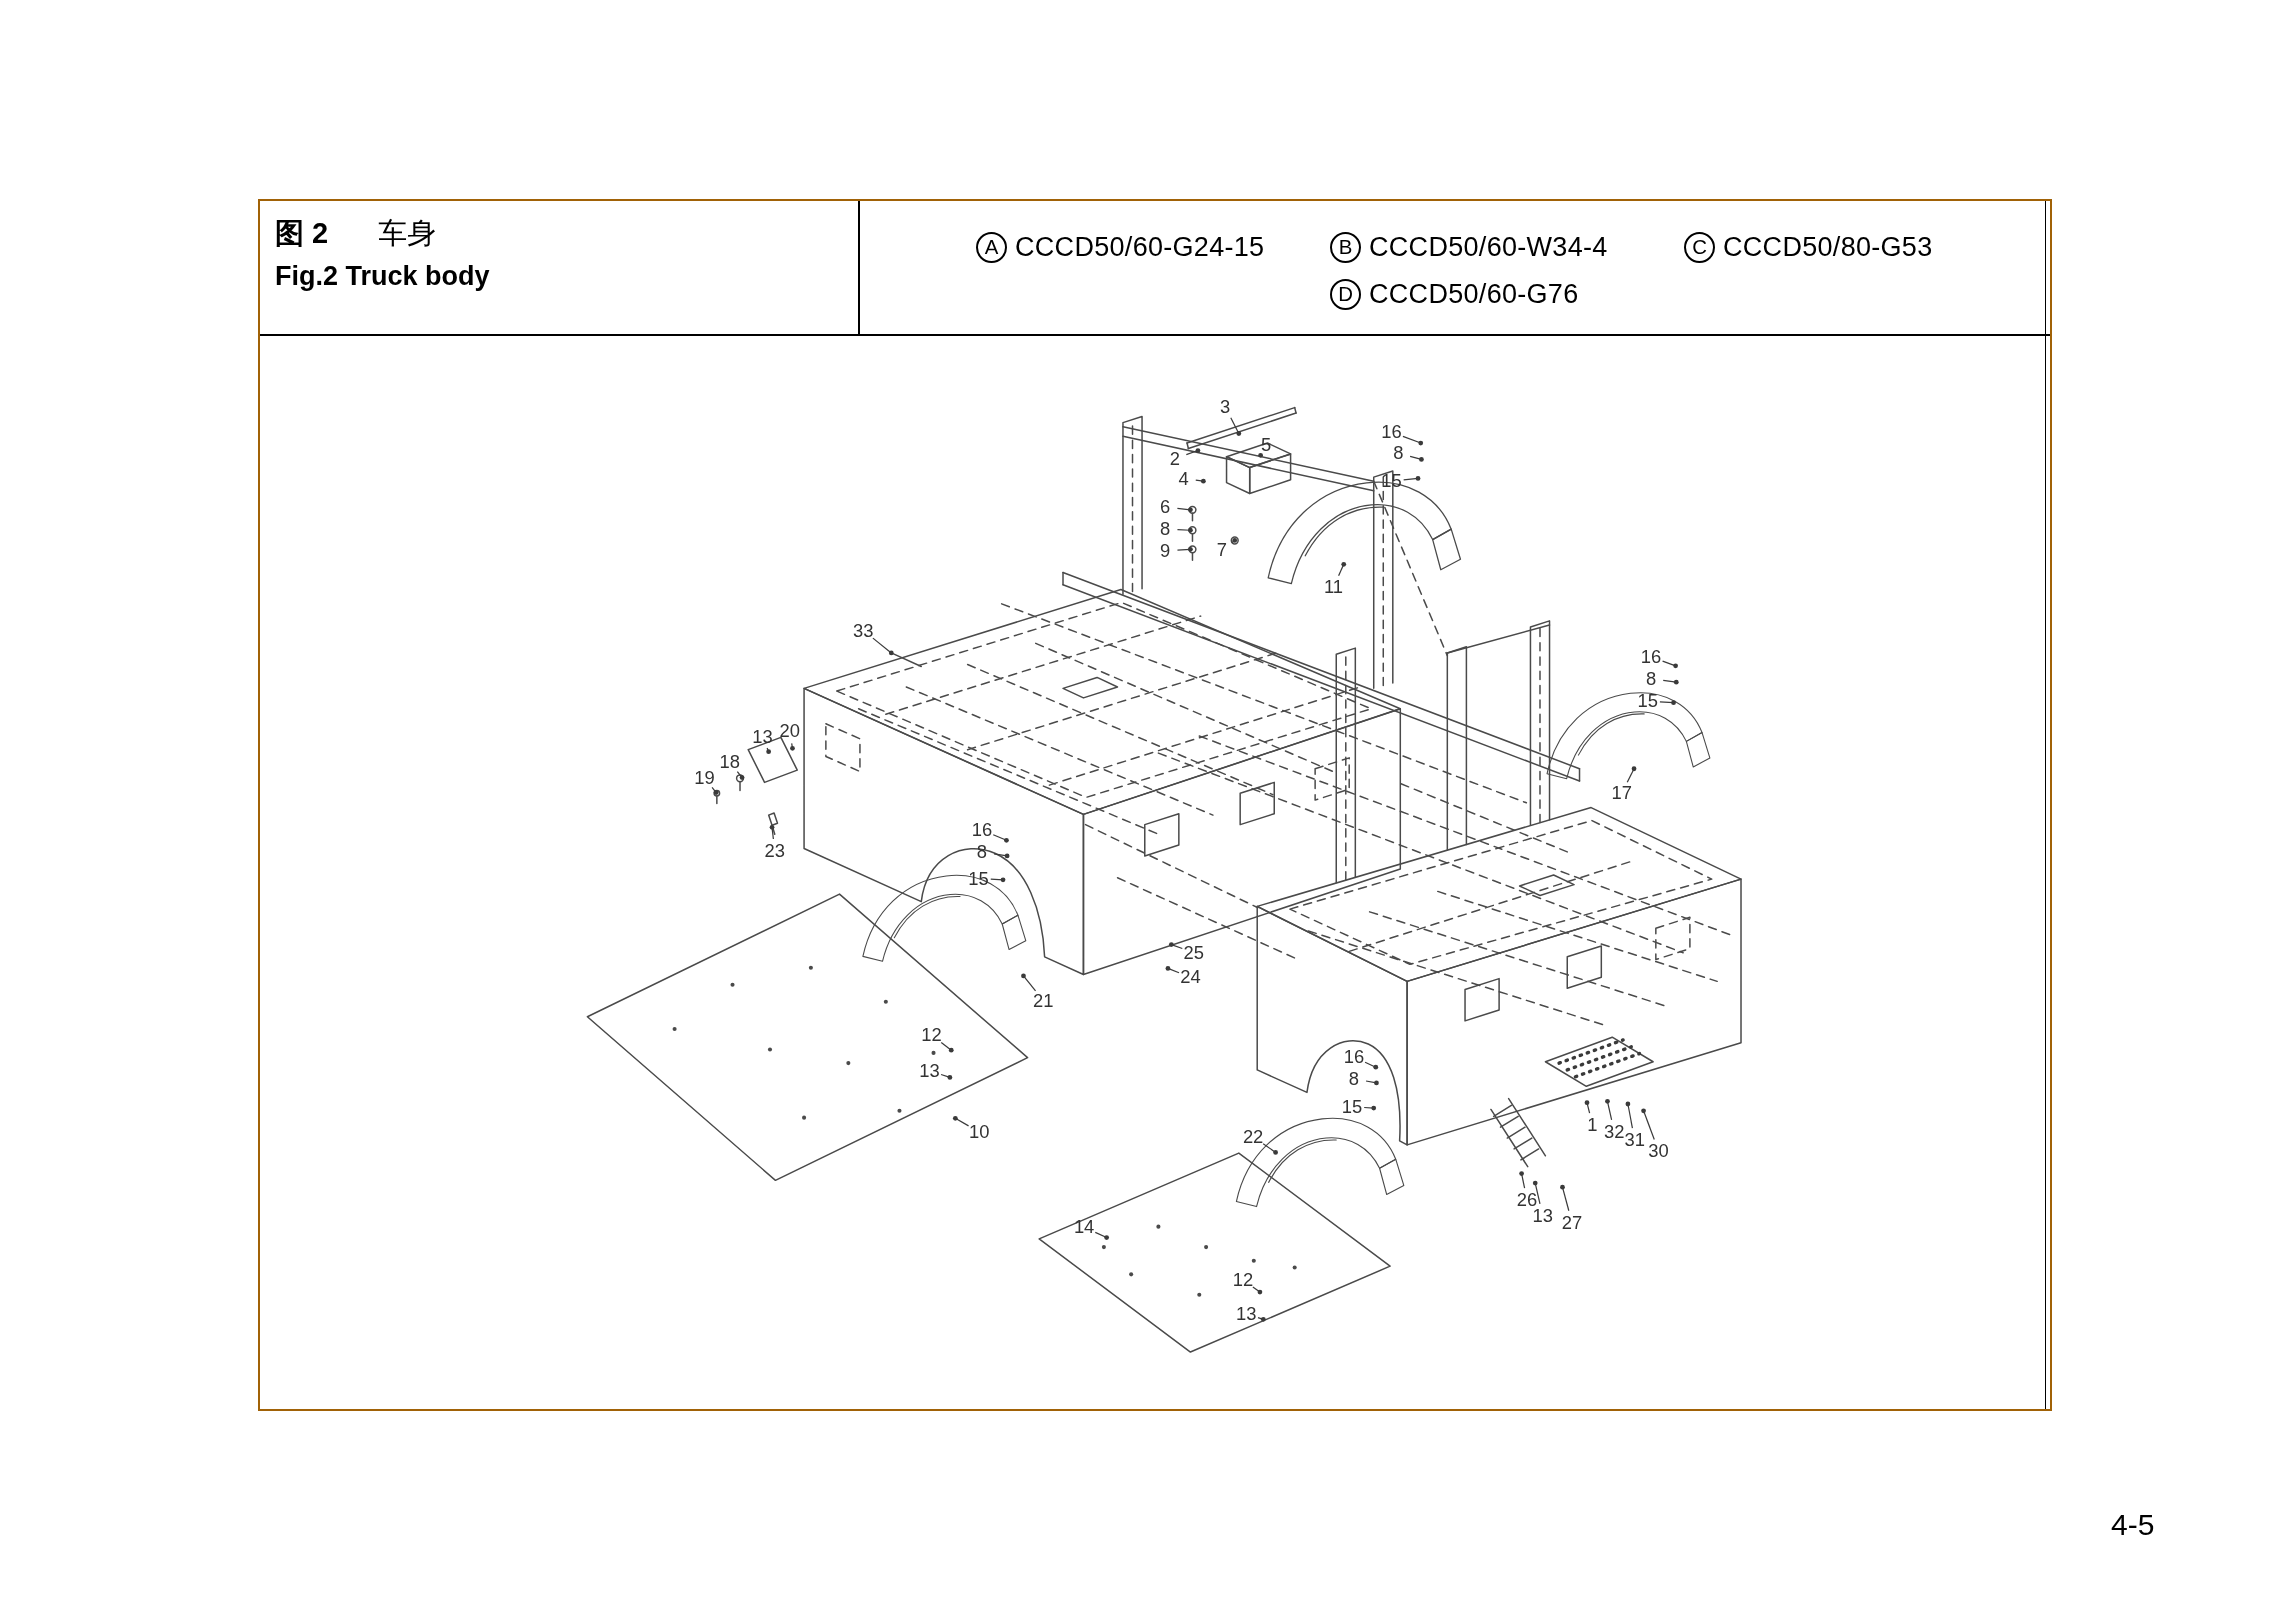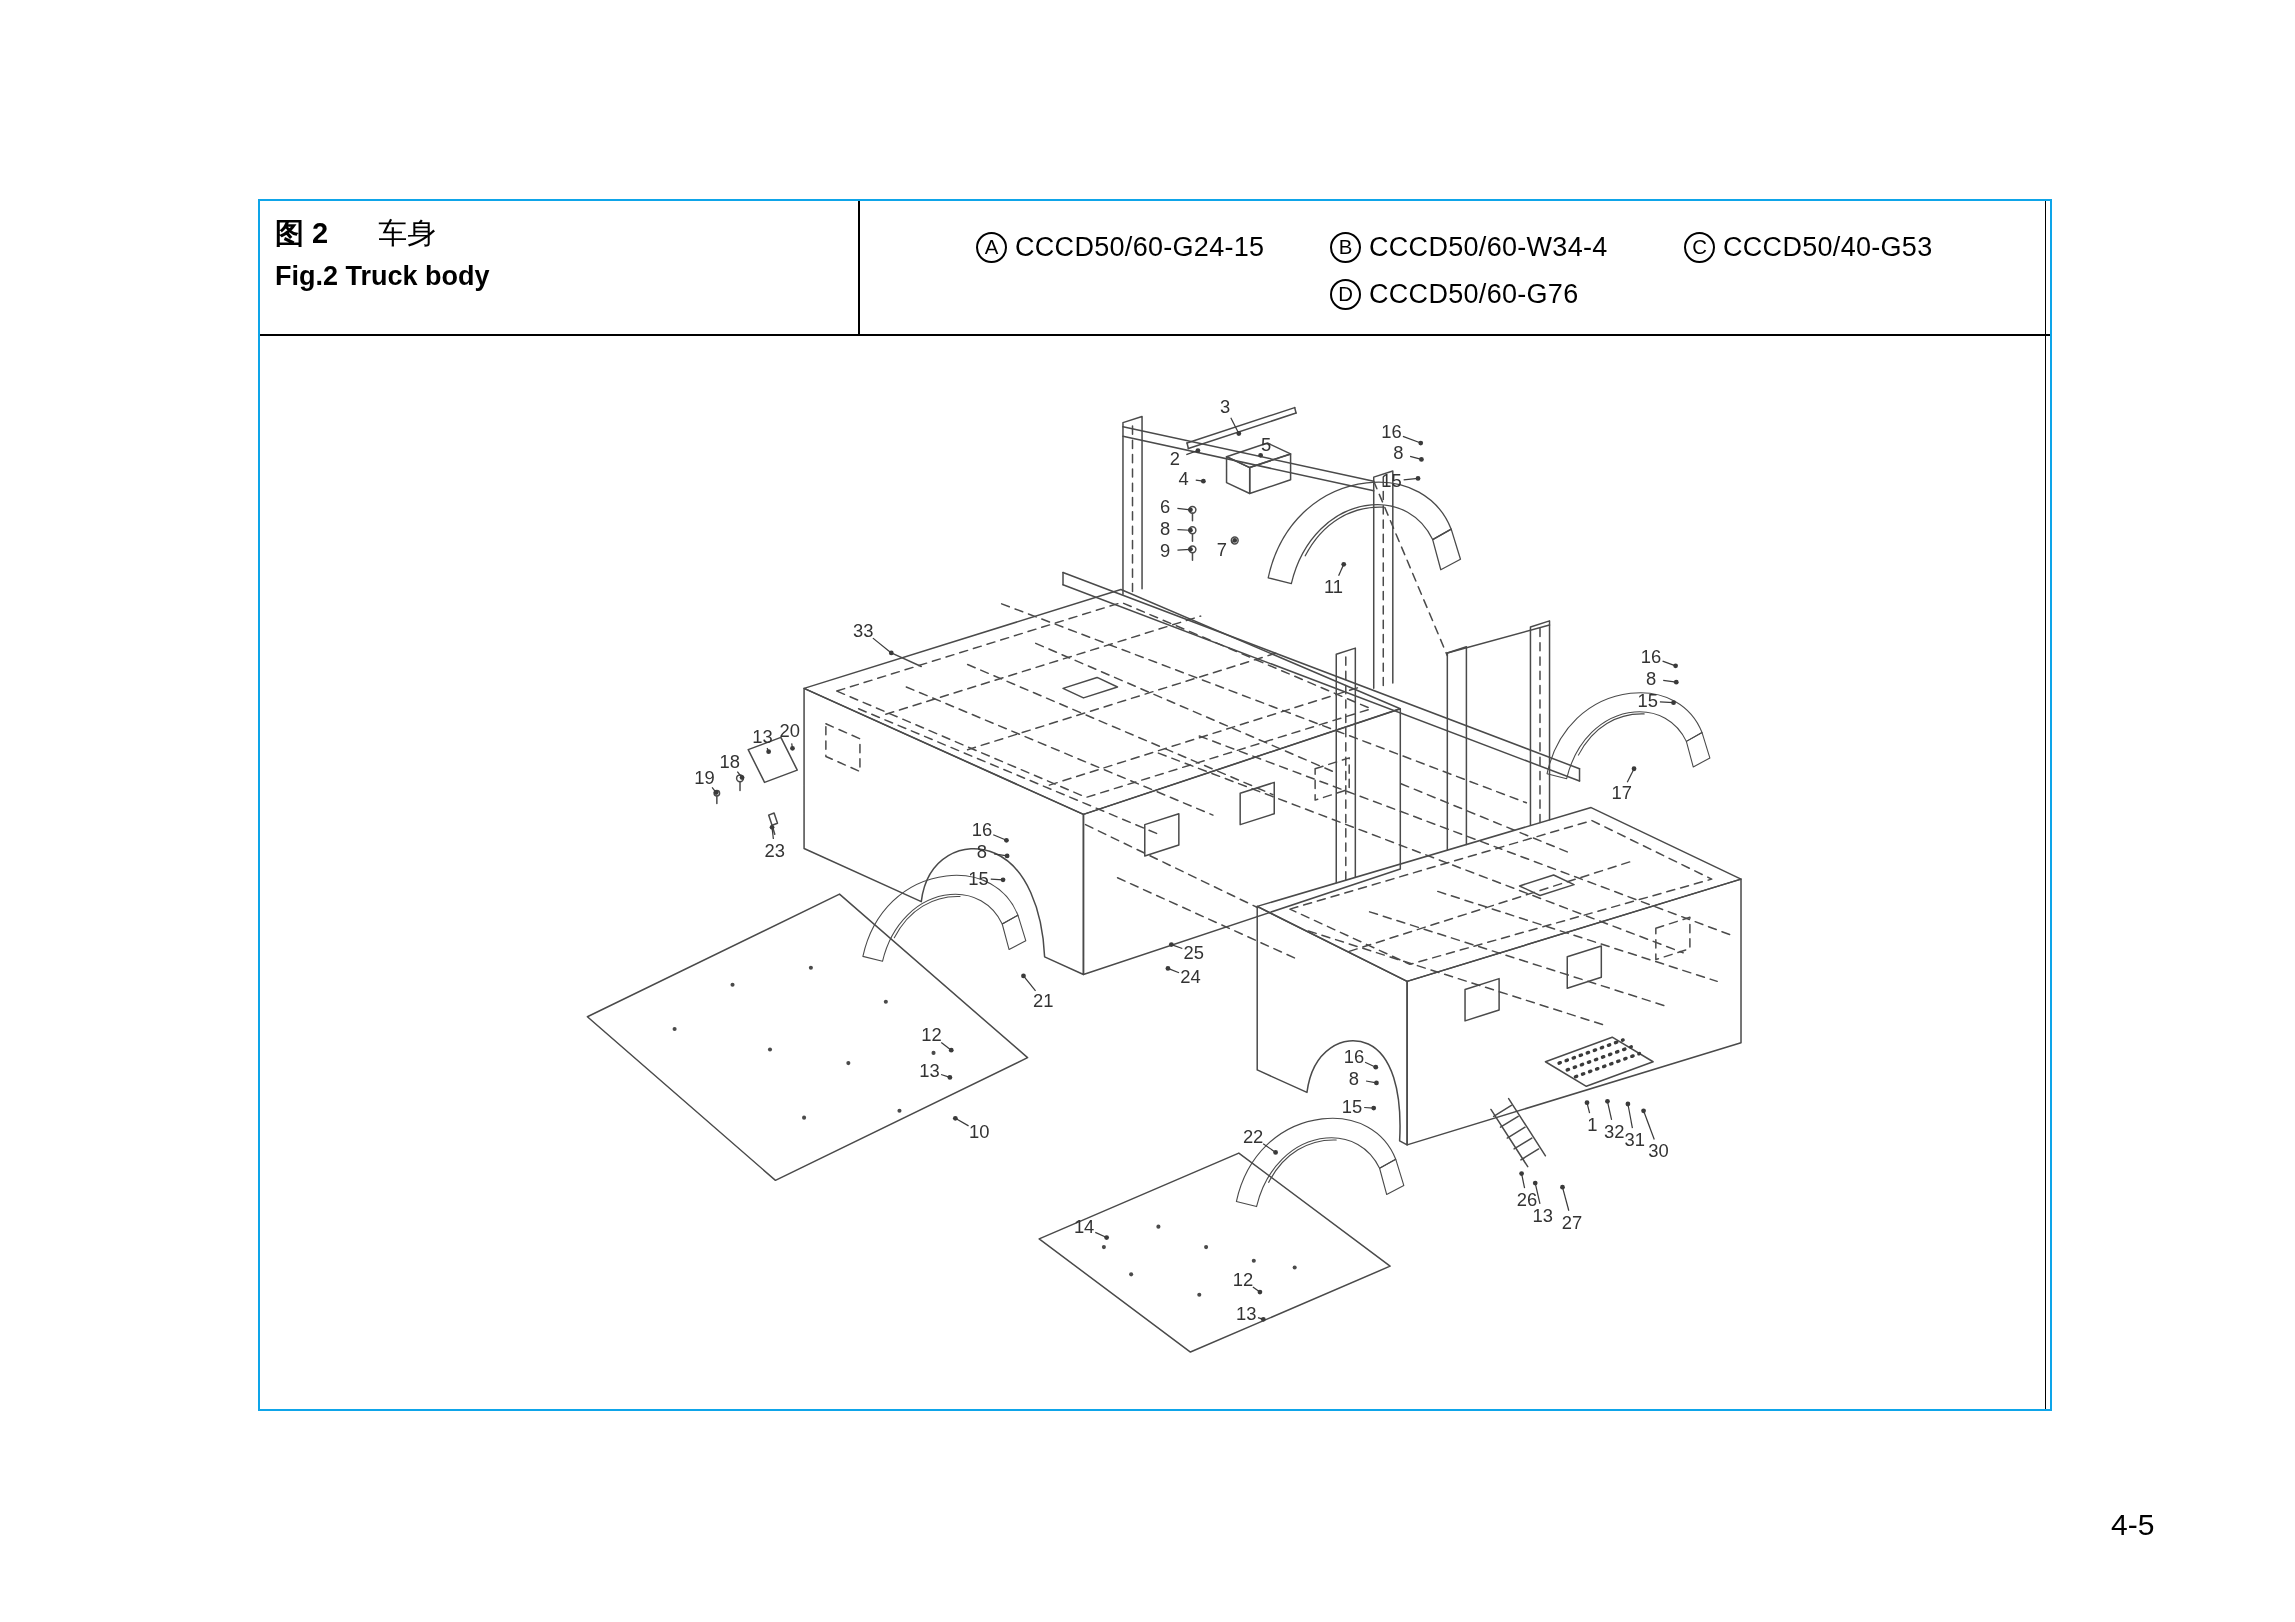--- a/index.html
+++ b/index.html
@@ -1,19 +1,19 @@
 <!DOCTYPE html>
 <html style="font-size:11px"><head>
 <meta charset="utf-8">
 <style>
   *{margin:0;padding:0;box-sizing:border-box}
   html,body{width:2295px;height:1622px;background:#ffffff}
   body{position:relative;font-family:"Liberation Sans",sans-serif;color:#000;overflow:hidden}
 
-  .sheet-frame{position:absolute;left:258px;top:199px;width:1794px;height:1212px;border:2px solid #0ea5e9}
+  .sheet-frame{position:absolute;left:258px;top:199px;width:1794px;height:1212px;border:2px solid #a16207}
   .frame-inner-right{position:absolute;top:0;right:4.1px;width:1.4px;height:100%;background:#000}
 
   .header-row{position:absolute;left:0;top:0;width:100%;height:135px;border-bottom:2px solid #000}
   .header-divider-v{position:absolute;left:598px;top:0;width:2px;height:100%;background:#000}
 
   .title-block{position:absolute;left:15px;top:17.7px;line-height:1}
   .title-line{display:block;white-space:nowrap}
   .cn-line{font-size:29px;margin-bottom:15px}
   .cn-label{font-weight:bold}
   .cn-title{margin-left:42px}
@@ -60,21 +60,21 @@
     <div class="model-item" style="left:716px;top:31px">
       <span class="model-badge">A</span>
       <span class="model-code">CCCD50/60-G24-15</span>
     </div>
     <div class="model-item" style="left:1070px;top:31px">
       <span class="model-badge">B</span>
       <span class="model-code">CCCD50/60-W34-4</span>
     </div>
     <div class="model-item" style="left:1424px;top:31px">
       <span class="model-badge">C</span>
-      <span class="model-code">CCCD50/40-G53</span>
+      <span class="model-code">CCCD50/80-G53</span>
     </div>
     <div class="model-item" style="left:1070px;top:78px">
       <span class="model-badge">D</span>
       <span class="model-code">CCCD50/60-G76</span>
     </div>
   </div>
 </div>
 
 <svg id="diagram-svg" viewBox="0 0 3368 2380" xmlns="http://www.w3.org/2000/svg">
 

